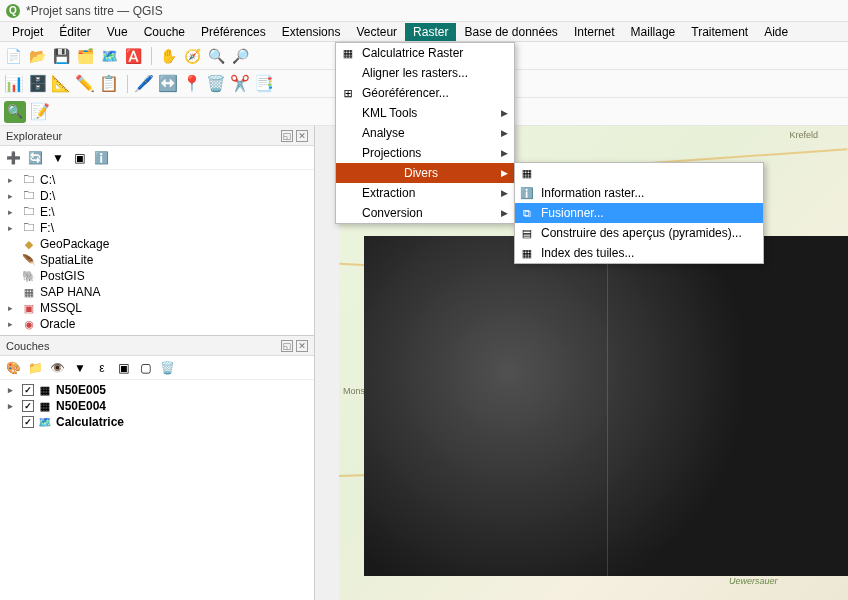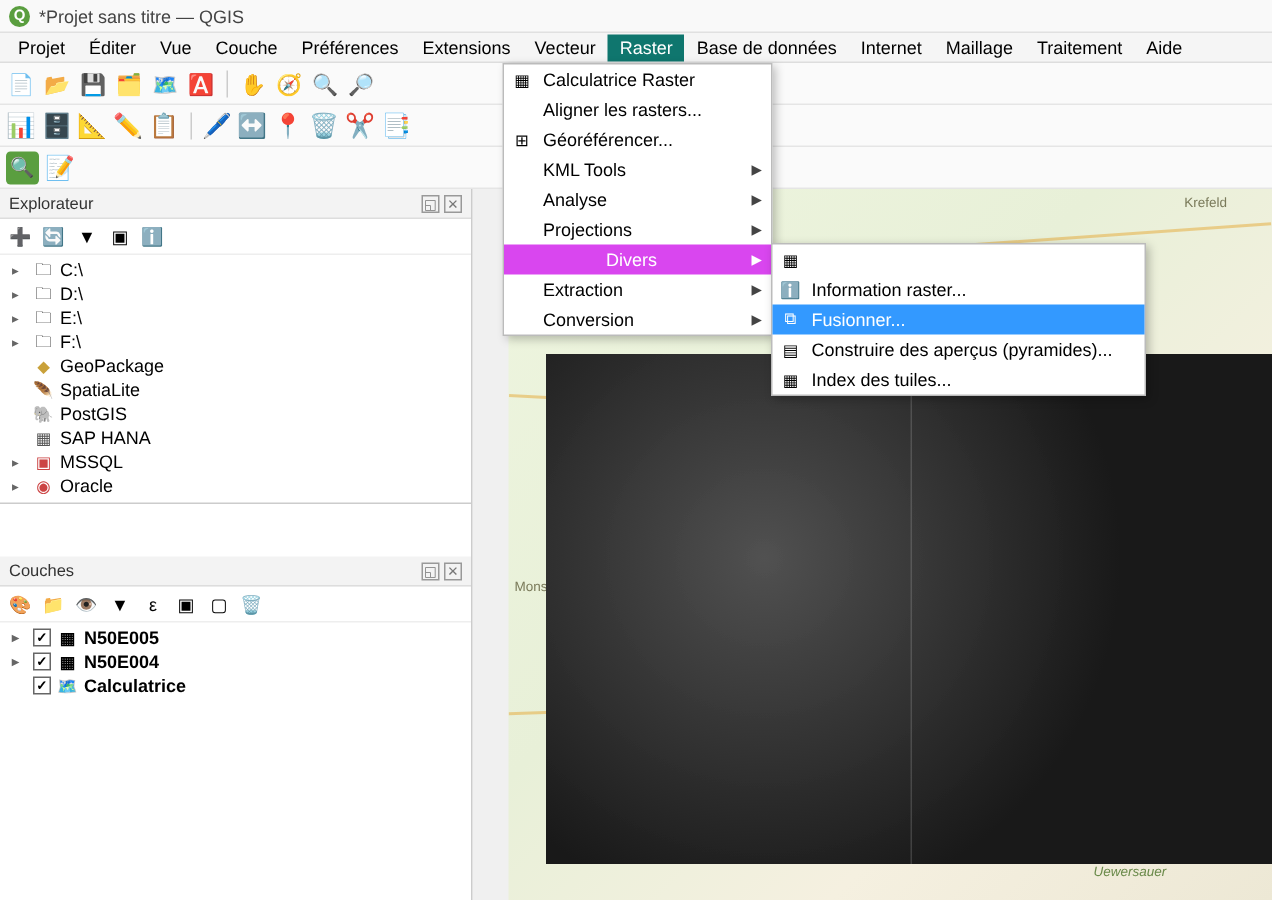--- a/index.html
+++ b/index.html
@@ -14,21 +14,21 @@
   .menubar .menu-item.active { background: #0f766e; color: #fff; }
 
   .toolbar { height: 28px; background: #fafafa; display: flex; align-items: center; padding: 0 4px; gap: 4px; border-bottom: 1px solid #e5e5e5; }
   .toolbar .tb-icon { width: 20px; height: 20px; display:flex;align-items:center;justify-content:center;font-size:14px;border-radius:3px; }
   .tb-sep { width:1px; height:18px; background:#ccc; margin: 0 3px;}
   .toolbar2 { height: 28px; background: #fafafa; display: flex; align-items: center; padding: 0 4px; gap: 4px; border-bottom: 1px solid #e5e5e5; }
   .toolbar3 { height: 28px; background: #fafafa; display: flex; align-items: center; padding: 0 4px; gap: 4px; border-bottom: 1px solid #e5e5e5; }
   .btn-search { width:22px;height:22px;background:#5a9e3f;border-radius:3px;display:flex;align-items:center;justify-content:center;color:#fff;font-size:13px;}
 
   .main { display: flex; height: calc(600px - 22px - 20px - 28px - 28px - 28px); position: relative; }
-  .left-panels { width: 315px; display:flex; flex-direction:column; background:#fff; border-right:1px solid #ccc;gap:35px;}
+  .left-panels { width: 315px; display:flex; flex-direction:column; background:#fff; border-right:1px solid #ccc;}
   .panel-header { height:20px; background:#f3f3f3; border-bottom:1px solid #ddd; display:flex; align-items:center; justify-content:space-between; padding:0 6px; font-size:11px; color:#333;}
   .panel-header .dock-icons { display:flex; gap:3px;}
   .panel-header .dock-icons span{width:12px;height:12px;border:1px solid #999;font-size:9px;display:flex;align-items:center;justify-content:center;color:#777;}
   .panel-tb { height:24px; display:flex; align-items:center; gap:6px; padding:0 6px; border-bottom:1px solid #eee;}
   .panel-tb .p-icon{width:16px;height:16px;font-size:12px;display:flex;align-items:center;justify-content:center;}
   .tree { flex:1; overflow:auto; font-size:12px; padding:2px 4px;}
   .tree .node { display:flex; align-items:center; gap:4px; height:16px; padding-left:4px;}
   .tree .node .arrow{width:10px;color:#666;font-size:9px;}
   .tree .node .ic{width:14px;height:14px;display:flex;align-items:center;justify-content:center;font-size:11px;}
   .explorer-panel{height:210px;display:flex;flex-direction:column;border-bottom:1px solid #ccc;}
@@ -44,21 +44,21 @@
     filter:contrast(1.1);
   }
   .raster::before{content:"";position:absolute;left:50%;top:0;width:1px;height:100%;background:rgba(255,255,255,0.15);}
   .road{position:absolute;background:rgba(230,180,80,0.6);height:2px;}
 
   
   .dropdown { position:absolute; top:42px; left:335px; width:180px; background:#fff; border:1px solid #bbb; box-shadow:2px 2px 6px rgba(0,0,0,0.25); font-size:12px; z-index:10;}
   .dropdown .dd-item{height:20px;display:flex;align-items:center;padding:0 6px 0 4px;gap:6px;position:relative;}
   .dropdown .dd-item .dd-ic{width:16px;height:16px;display:flex;align-items:center;justify-content:center;font-size:11px;}
   .dropdown .dd-item .dd-arrow{margin-left:auto;font-size:9px;color:#444;}
-  .dropdown .dd-item.active{background:#d946ef;color:#fff;padding-left:46px;}
+  .dropdown .dd-item.active{background:#c2410c;color:#fff;padding-left:46px;}
   .dropdown .dd-item.active .dd-arrow{color:#fff;}
 
   .submenu{position:absolute;top:162px;left:514px;width:250px;background:#fff;border:1px solid #bbb;box-shadow:2px 2px 6px rgba(0,0,0,0.25);font-size:12px;z-index:11;}
   .submenu .dd-item{height:20px;display:flex;align-items:center;padding:0 6px 0 4px;gap:6px;}
   .submenu .dd-item .dd-ic{width:16px;height:16px;display:flex;align-items:center;justify-content:center;font-size:11px;}
   .submenu .dd-item.active{background:#3399ff;color:#fff;}
 
   .map-text{position:absolute;font-size:9px;color:#7a7a5a;}
 </style>
 </head>

